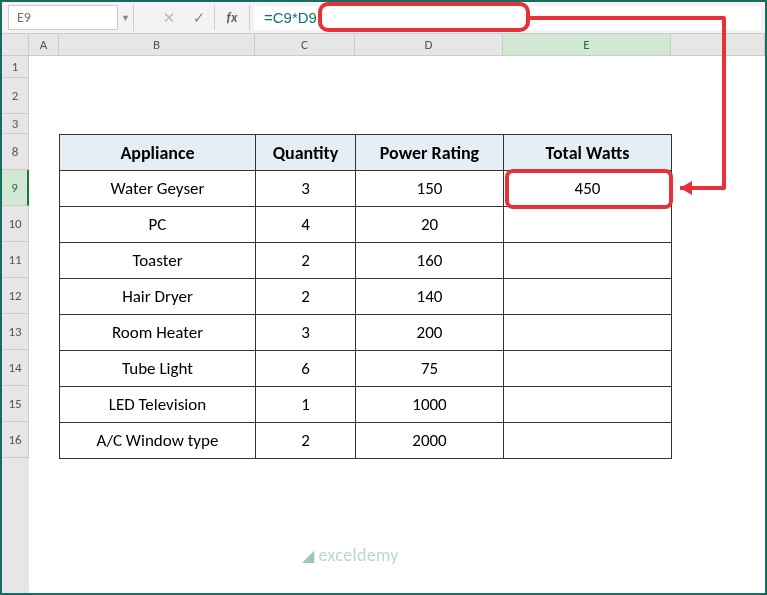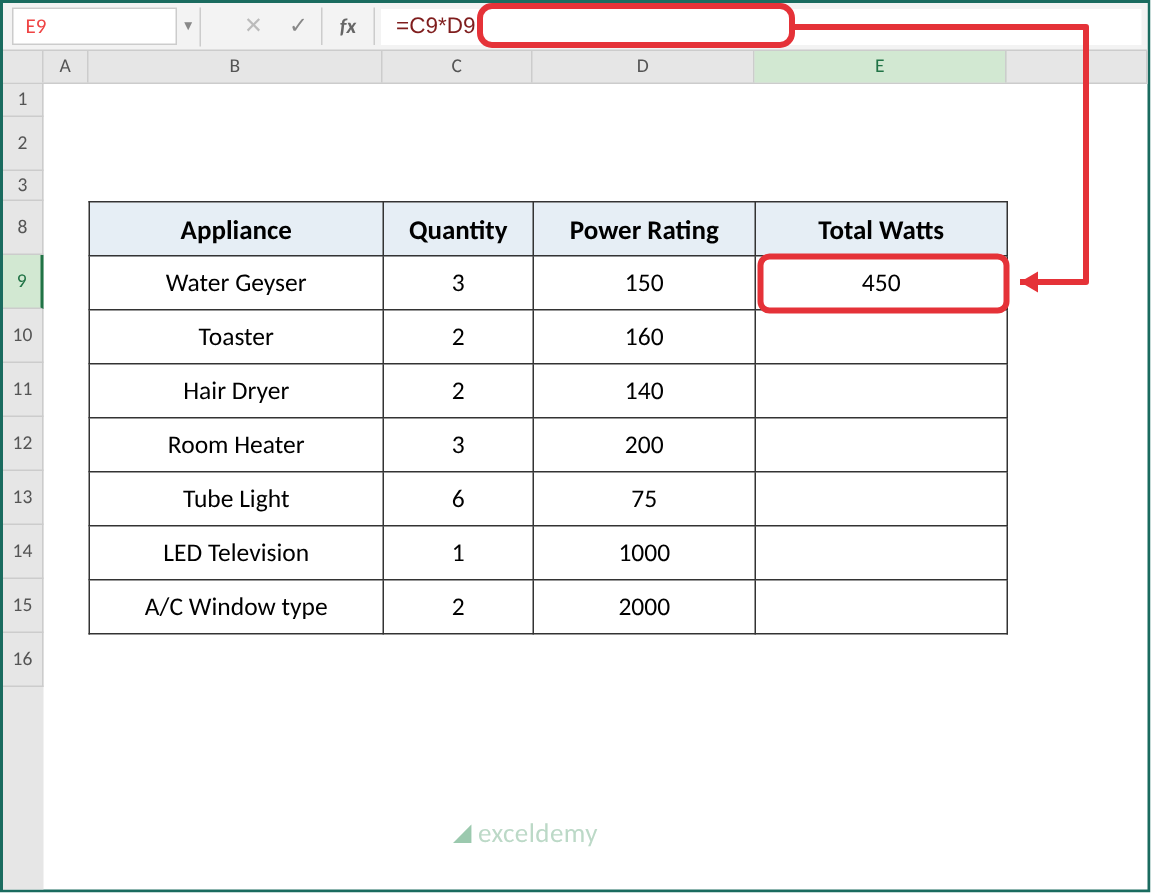--- a/index.html
+++ b/index.html
@@ -26,39 +26,39 @@
     font-size: 14px;
     color: #555;
   }
   .name-box {
     width: 110px;
     background: #fff;
     border: 1px solid #ccc;
     margin: 2px 0 2px 6px;
     padding: 3px 8px;
     font-size: 14px;
-    color: #ef4444;
+    color: #737373;
   }
   .name-box-dd {
     width: 16px; height: 26px; display:flex;align-items:center;justify-content:center;
     border-right: 1px solid #ccc;
     color: #888; font-size: 9px;
   }
   .fb-spacer { width: 20px; }
   .fb-btn {
     width: 30px; text-align: center; color: #bbb; font-size: 15px;
   }
   .fb-btn.active { color: #888; }
   .fx-label {
     width: 36px; text-align: center; font-style: italic; font-weight: bold;
     color: #666; font-size: 14px; border-left: 1px solid #ccc; border-right: 1px solid #ccc;
     padding: 4px 0;
   }
   .formula-input {
-    flex: 1; border: none; padding: 3px 10px; font-size: 15px; color: #7f1d1d;
+    flex: 1; border: none; padding: 3px 10px; font-size: 15px; color: #0f766e;
     background: #fff; height: 24px; margin: 2px 4px;
   }
 
   
   .col-headers {
     height: 22px; display: flex; background: #e6e6e6; border-bottom: 1px solid #ccc;
     font-size: 13px; color: #555; position: relative;
   }
   .corner { width: 27px; border-right: 1px solid #ccc; background: #e6e6e6; }
   .ch { border-right: 1px solid #ccc; text-align: center; line-height: 22px; }
@@ -192,20 +192,26 @@
           </tr>
         </thead>
         <tbody id="tbody">
             <tr>
               <td class="colB">Water Geyser</td>
               <td class="colC">3</td>
               <td class="colD">150</td>
               <td class="colE">450</td>
             </tr>
             <tr>
+              <td class="colB">PC</td>
+              <td class="colC">4</td>
+              <td class="colD">20</td>
+              <td class="colE"></td>
+            </tr>
+            <tr>
               <td class="colB">Toaster</td>
               <td class="colC">2</td>
               <td class="colD">160</td>
               <td class="colE"></td>
             </tr>
             <tr>
               <td class="colB">Hair Dryer</td>
               <td class="colC">2</td>
               <td class="colD">140</td>
               <td class="colE"></td>

